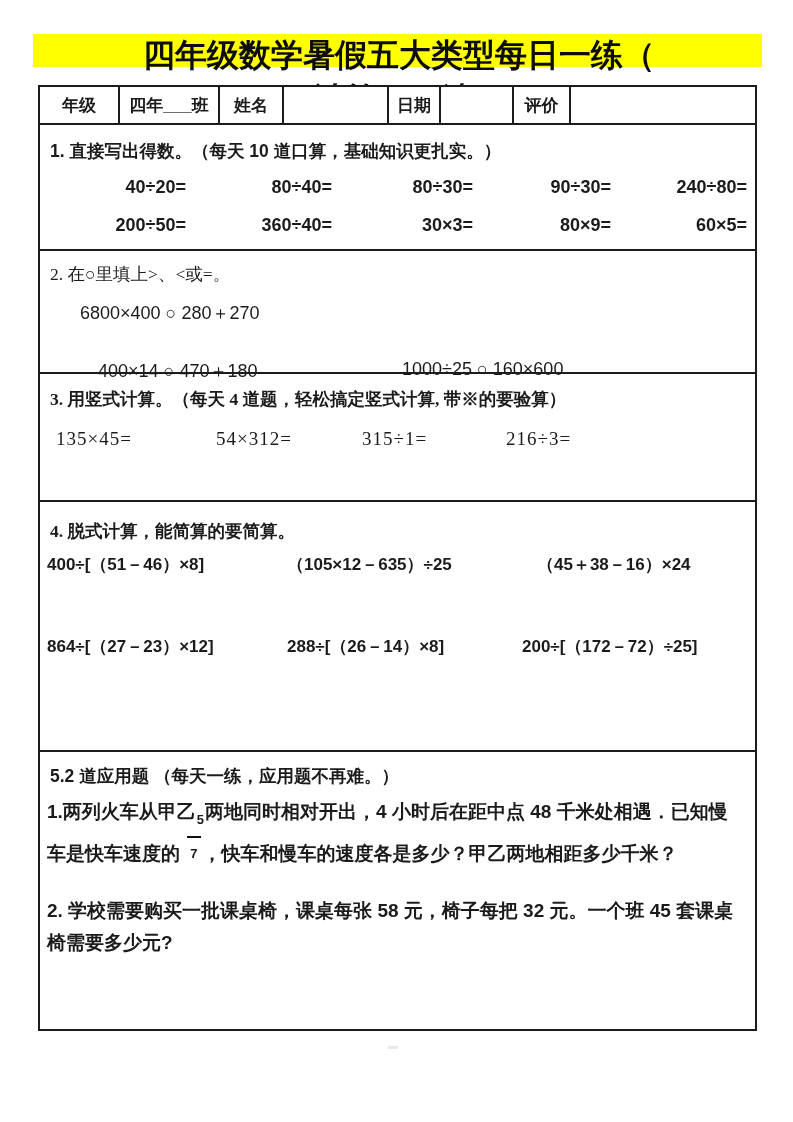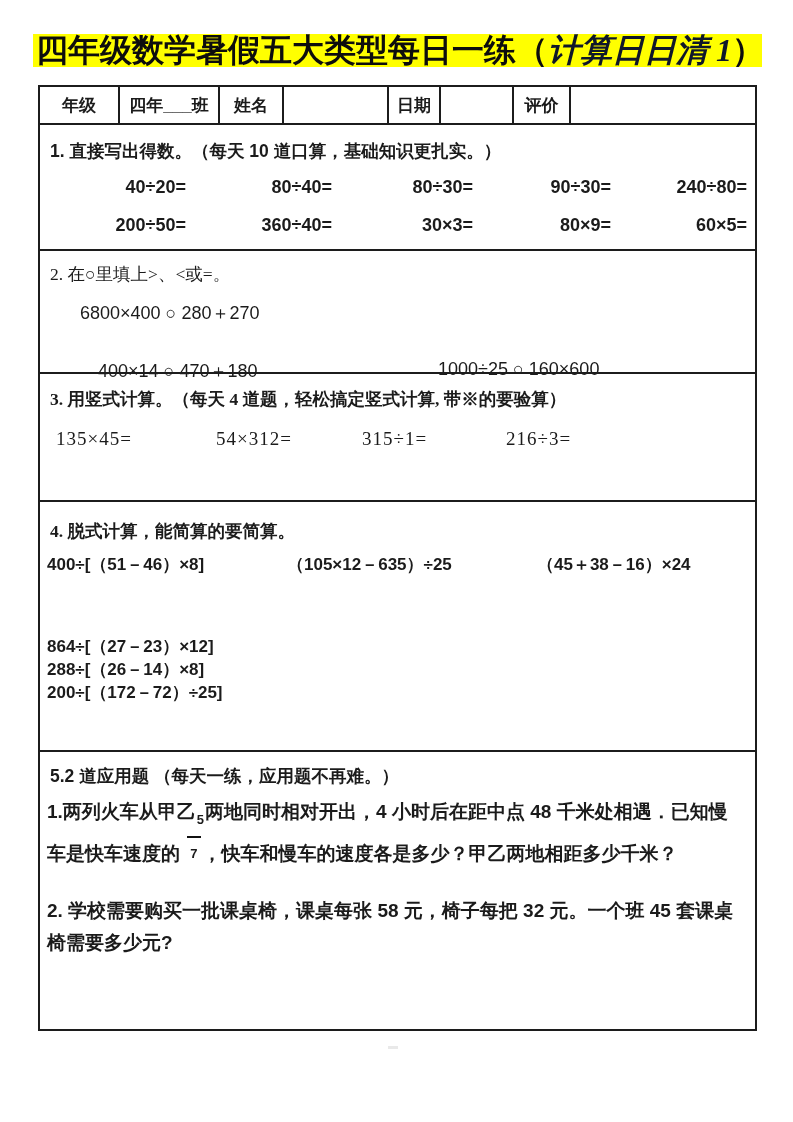--- a/index.html
+++ b/index.html
@@ -16,20 +16,21 @@
   
   .title-band {
     position: absolute;
     left: 33px; top: 34px;
     width: 729px; height: 33px;
     background: #ffff00;
     display: flex;
     align-items: center;
     padding-left: 3px;
     white-space: nowrap;
+    flex-direction: column;
   }
   .title-band .t-main {
     font-family: "Liberation Serif", serif;
     font-weight: bold;
     font-size: 32px;
     color: #0d0d0d;
     letter-spacing: 0px;
   }
   .title-band .t-red {
     font-family: "Liberation Serif", serif;
@@ -78,21 +79,21 @@
   }
   .serifhead { font-family: "Liberation Serif", serif; }
   
   .s1row {
     position: absolute; left: 8px; right: 8px;
     display: grid;
     grid-template-columns: 138px 146px 141px 138px auto;
     font-size: 18px; font-weight: 600; white-space: nowrap; text-align: right;
   }
   
-  .s2row { position: absolute; display: flex; font-size: 18px; white-space: nowrap; gap: 36px; }
+  .s2row { position: absolute; display: flex; font-size: 18px; white-space: nowrap; }
   .s2row .c1 { display: inline-block; }
   
   .s3row {
     position: absolute; left: 16px; display: flex;
     font-family: "Liberation Serif", serif;
     font-size: 19px; letter-spacing: 1px; white-space: nowrap;
   }
   .s3row .m1 { width: 160px; } .s3row .m2 { width: 146px; } .s3row .m3 { width: 144px; }
   
   .s4row { position: absolute; left: 7px; display: flex; font-size: 17px; font-weight: bold; white-space: nowrap; }
@@ -178,21 +179,21 @@
       </div>
     </div>
 
     <div class="sect s4">
       <div class="sec-head serifhead" style="top:17px;">4. 脱式计算，能简算的要简算。</div>
       <div class="s4row r1" style="top:51px;">
         <span class="m1">400÷[（51－46）×8]</span>
         <span class="m2">（105×12－635）÷25</span>
         <span>（45＋38－16）×24</span>
       </div>
-      <div class="s4row r2" style="top:133px;flex-direction:column;">
+      <div class="s4row r2" style="top:133px;">
         <span class="m1">864÷[（27－23）×12]</span>
         <span class="m2">288÷[（26－14）×8]</span>
         <span>200÷[（172－72）÷25]</span>
       </div>
     </div>
 
     <div class="sect s5">
       <div class="sec-head" style="top:12px;">5.2 道应用题 （每天一练，应用题不再难。）</div>
       <div class="wp" style="top:44px;">
         <div><span>1.两列火车从甲乙</span><span class="frac-num">5</span><span>两地同时相对开出，4 小时后在距中点 48 千米处相遇．已知慢</span></div>

